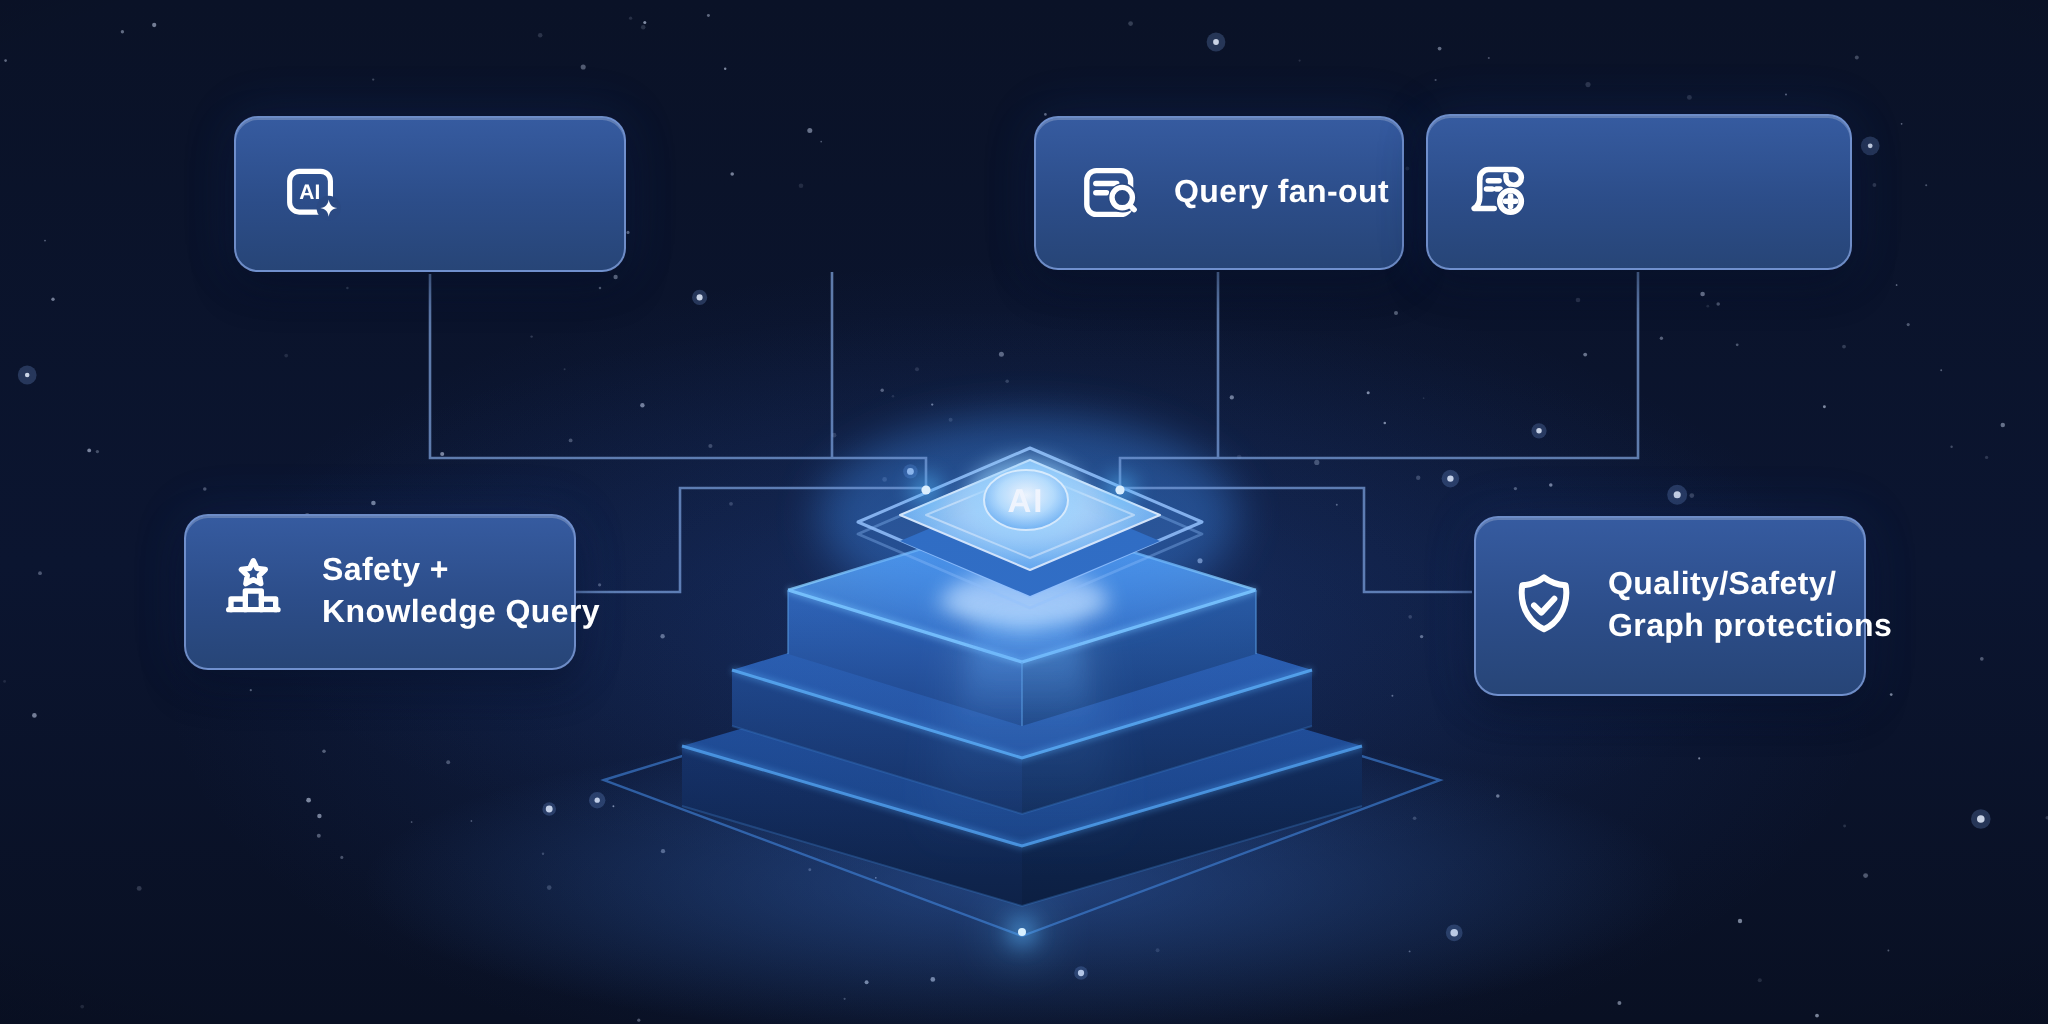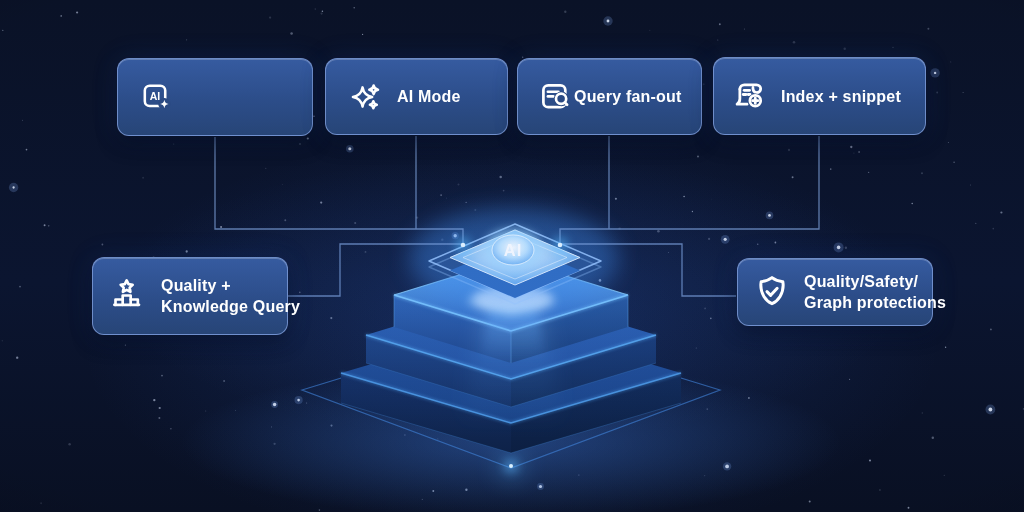--- a/index.html
+++ b/index.html
@@ -391,33 +391,22 @@
 
   <div class="card" style="left:117px;top:58px;width:196px;height:78px;padding:0 12px 0 22px;gap:13px">
     <svg class="icon" width="34" height="34" viewBox="0 0 24 24">
       <rect x="3.4" y="4" width="14.4" height="14.4" rx="3.4"></rect>
       <text x="10.5" y="13.8" text-anchor="middle" font-size="7.4" font-weight="bold" fill="#fff" stroke="none" font-family="Liberation Sans, sans-serif">AI</text>
       <circle cx="17.2" cy="16.95" r="4.3" fill="#2b4a83" stroke="none"></circle>
       <path d="M17.2,13.9 C17.55,15.8 18.35,16.6 20.2,16.95 C18.35,17.3 17.55,18.1 17.2,20 C16.85,18.1 16.05,17.3 14.2,16.95 C16.05,16.6 16.85,15.8 17.2,13.9 Z" fill="#fff" stroke="none"></path>
     </svg>
   </div>
 
-  <div class="card" style="left:325px;top:58px;width:183px;height:77px;padding:0 12px 0 22px;gap:13px">
-    <svg class="icon" width="36" height="36" viewBox="0 0 24 24" style="stroke-width:1.7">
-      <path d="M9.7,5.6 C10.35,9.3 12.4,11.35 16.1,12 C12.4,12.65 10.35,14.7 9.7,18.4 C9.05,14.7 7,12.65 3.3,12 C7,11.35 9.05,9.3 9.7,5.6 Z"></path>
-      <path d="M17.1,4.3 C17.4,6 18.3,6.9 20,7.2 C18.3,7.5 17.4,8.4 17.1,10.1 C16.8,8.4 15.9,7.5 14.2,7.2 C15.9,6.9 16.8,6 17.1,4.3 Z"></path>
-      <path d="M16.9,14.9 C17.15,16.25 17.85,16.95 19.2,17.2 C17.85,17.45 17.15,18.15 16.9,19.5 C16.65,18.15 15.95,17.45 14.6,17.2 C15.95,16.95 16.65,16.25 16.9,14.9 Z"></path>
-    </svg>
-    <div class="label">
-      <span>AI Mode</span>
-
-    </div>
-  </div>
-
-  <div class="card" style="left:517px;top:58px;width:185px;height:77px;padding:0 12px 0 20px;gap:0">
+
+  <div class="card" style="left:517px;top:58px;width:185px;height:77px;padding:0 12px 0 20px;gap:13px">
     <svg class="icon" width="36" height="36" viewBox="0 0 24 24">
       <rect x="3.6" y="4.2" width="14.6" height="14.6" rx="3.2"></rect>
       <path d="M6.6,8.5 H13.6"></path>
       <path d="M6.6,11.6 H10.2"></path>
       <circle cx="15.6" cy="13.3" r="4.9" fill="#2b4a83" stroke="none"></circle>
       <circle cx="15.4" cy="13.2" r="3.4"></circle>
       <path d="M17.9,15.7 L19.4,17.2"></path>
     </svg>
     <div class="label">
       <span>Query fan-out</span>
@@ -430,39 +419,38 @@
       <path d="M5.1,7.3 C5.1,5.7 6.4,4.4 8,4.4 L15.9,4.4 C17.4,4.4 18.6,5.6 18.6,7 C18.6,8.4 17.5,9.5 16.1,9.5 C14.7,9.5 13.6,8.4 13.6,7 L13.6,6.3"></path>
       <path d="M5.1,7.3 L5.1,13.4 C5.1,15.3 4.4,16.3 3.3,17 L9.8,17"></path>
       <path d="M7.9,8 H11.4"></path>
       <path d="M7.3,10.7 H9.1"></path>
       <path d="M10.5,10.7 H11.7"></path>
       <circle cx="15.1" cy="14.7" r="4.7" fill="#2b4a83" stroke="none"></circle>
       <circle cx="15.1" cy="14.7" r="3.5"></circle>
       <path d="M15.1,13 V16.4 M13.4,14.7 H16.8"></path>
     </svg>
     <div class="label">
-      <span>Index + snippet</span>
     </div>
   </div>
 
   <div class="card" style="left:92px;top:257px;width:196px;height:78px;padding:0 8px 0 16px;gap:12px">
     <svg class="icon" width="40" height="40" viewBox="0 0 24 24" style="stroke-width:1.6">
       <path d="M10.6,2.6 L11.7,4.9 L14.2,5.25 L12.4,7 L12.85,9.5 L10.6,8.3 L8.35,9.5 L8.8,7 L7,5.25 L9.5,4.9 Z"></path>
       <path d="M8.2,17.3 V11.7 H13 V17.3"></path>
       <path d="M8.2,14.1 H3.9 V17.3"></path>
       <path d="M13,14.1 H17.3 V17.3"></path>
       <path d="M3.2,17.3 H18"></path>
     </svg>
     <div class="label">
-      <span>Quality +</span>
+      <span>Safety +</span>
       <span>Knowledge Query</span>
     </div>
   </div>
 
-  <div class="card" style="left:737px;top:258px;width:196px;height:68px;padding:0 8px 0 14px;gap:12px">
+  <div class="card" style="left:737px;top:258px;width:196px;height:90px;padding:0 8px 0 14px;gap:12px">
     <svg class="icon" width="40" height="40" viewBox="0 0 24 24">
       <path d="M12,3.4 C13.9,4.9 16.1,5.6 18.5,5.8 C18.6,6.5 18.7,7.3 18.7,8 C18.7,12.9 16,17.2 12,19 C8,17.2 5.3,12.9 5.3,8 C5.3,7.3 5.4,6.5 5.5,5.8 C7.9,5.6 10.1,4.9 12,3.4 Z"></path>
       <path d="M9,11.8 L11.2,14 L15.1,9.8"></path>
     </svg>
     <div class="label">
       <span>Quality/Safety/</span>
       <span>Graph protections</span>
     </div>
   </div>
 

